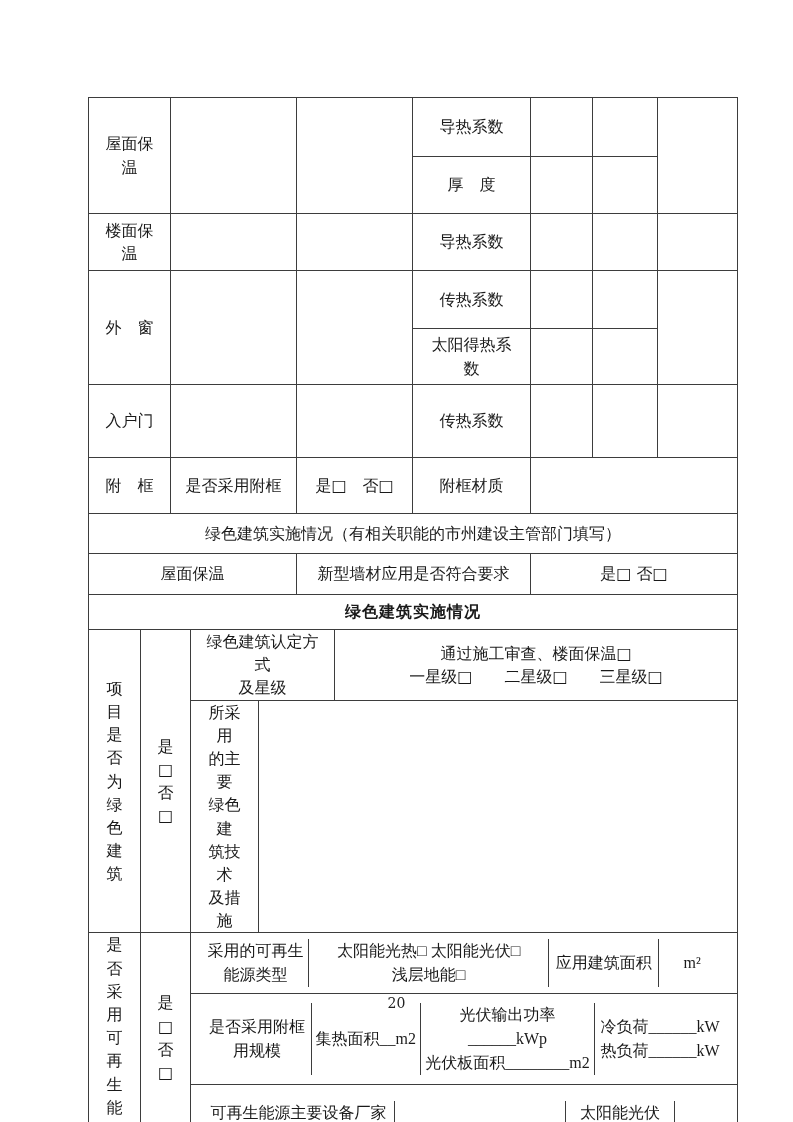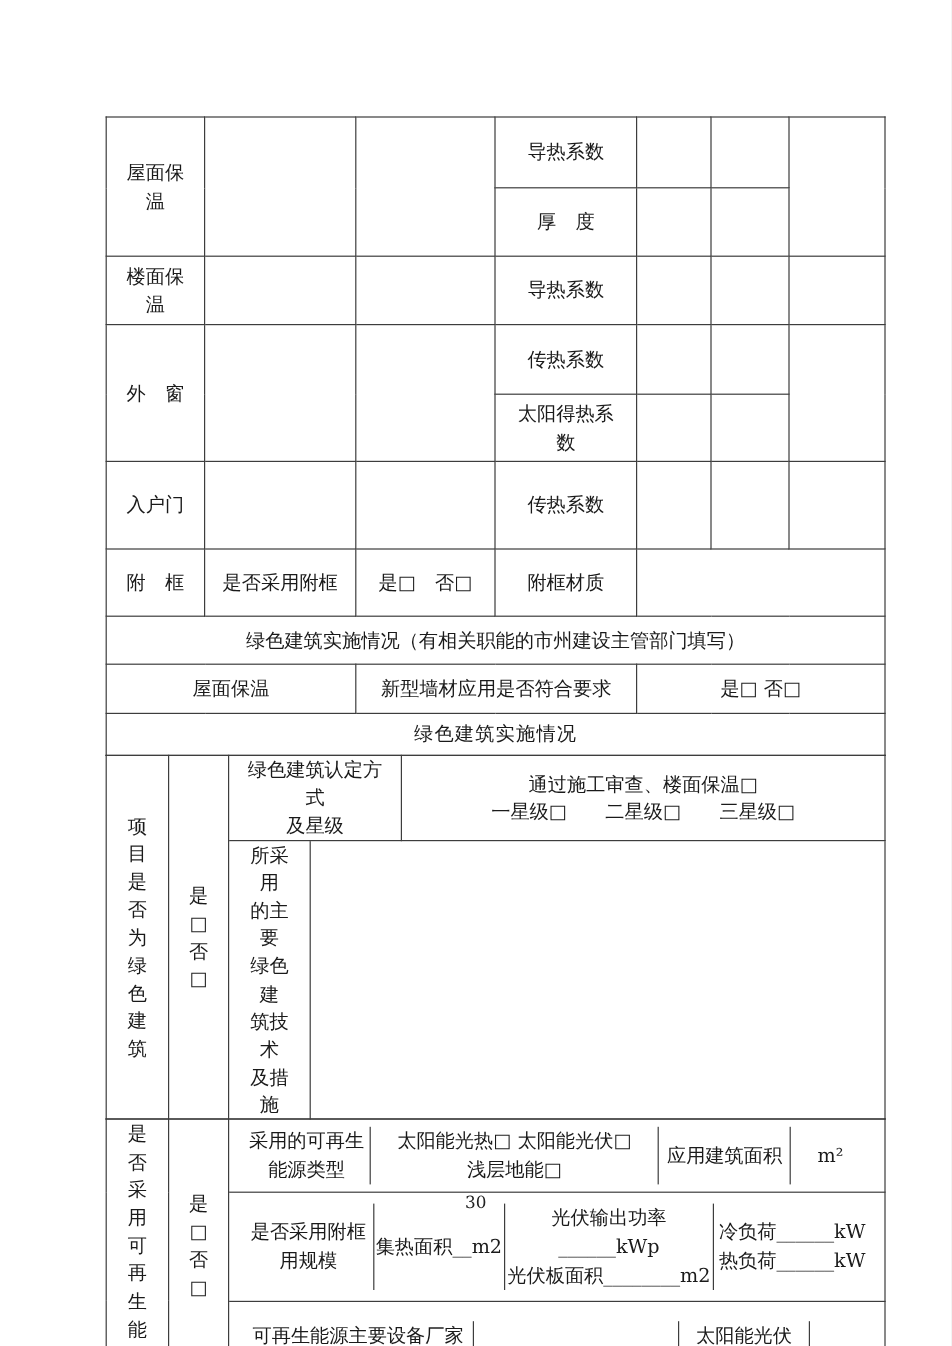--- a/index.html
+++ b/index.html
@@ -10,23 +10,23 @@
   }
   .formwrap{position:absolute;left:88px;top:97px;width:649px;}
   table.t{border-collapse:collapse;table-layout:fixed;width:649px;}
   table.t + table.t{margin-top:-1px;}
   .t td{
     border:1px solid #3d3d3d;text-align:center;vertical-align:middle;
     font-size:16px;line-height:1.45;padding:0 12px;box-sizing:border-box;
     overflow:hidden;
   }
   .ml{white-space:pre-line;}
-  .bold{font-weight:normal;font-size:17px;letter-spacing:1px;}
+  .bold{font-weight:bold;font-size:17px;letter-spacing:1px;}
   .strip{padding:0;}
-  .flexrow{display:flex;width:100%;height:100%;align-items:stretch;}
+  .flexrow{display:flex;width:100%;height:100%;align-items:stretch;font-family:Liberation Serif, serif;}
   .fc{
     display:flex;align-items:center;justify-content:center;
     box-sizing:border-box;border-left:1px solid #3d3d3d;
     white-space:pre-line;font-size:16px;line-height:1.5;
   }
   .fc:first-child{border-left:none;}
   .small{font-size:15px;}
   .pagenum{
     position:absolute;left:0;top:995px;width:793px;text-align:center;
     font-size:14px;color:#222;font-family:"DejaVu Serif","Liberation Serif",serif;
@@ -196,14 +196,14 @@
             <div class="fc" style="width:115px">太阳能光伏</div>
             <div class="fc" style="width:53px"></div>
           </div>
         </td>
       </tr>
     </tbody>
       </table>
 
   </div>
 
-  <div class="pagenum">30</div>
+  <div class="pagenum">20</div>
 </div>
 
 </body></html>

